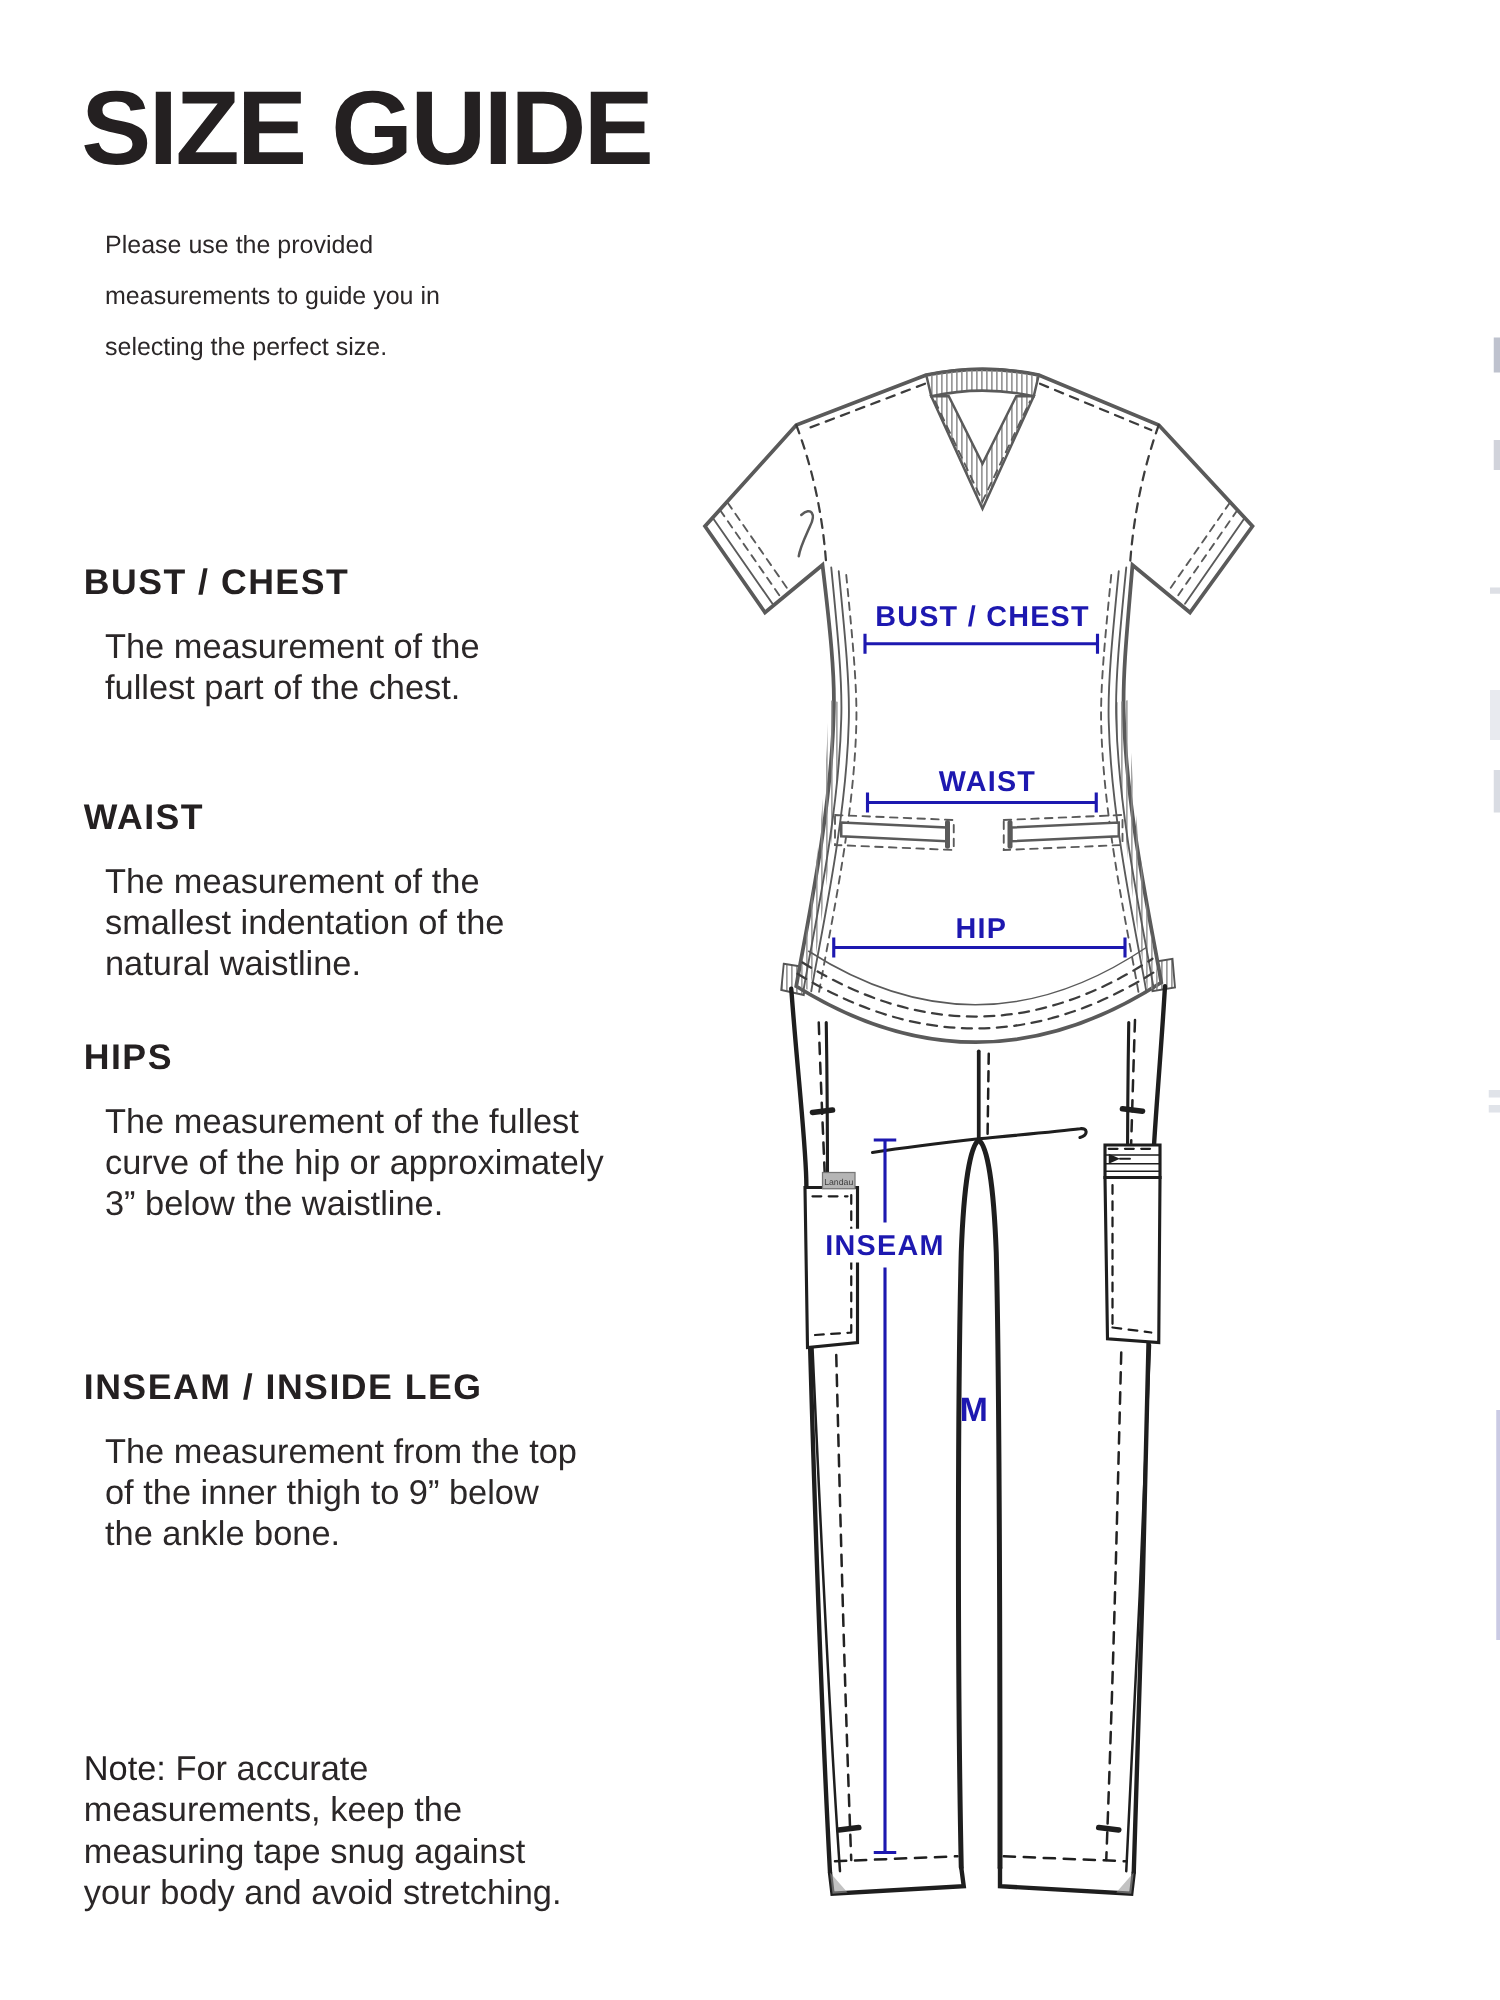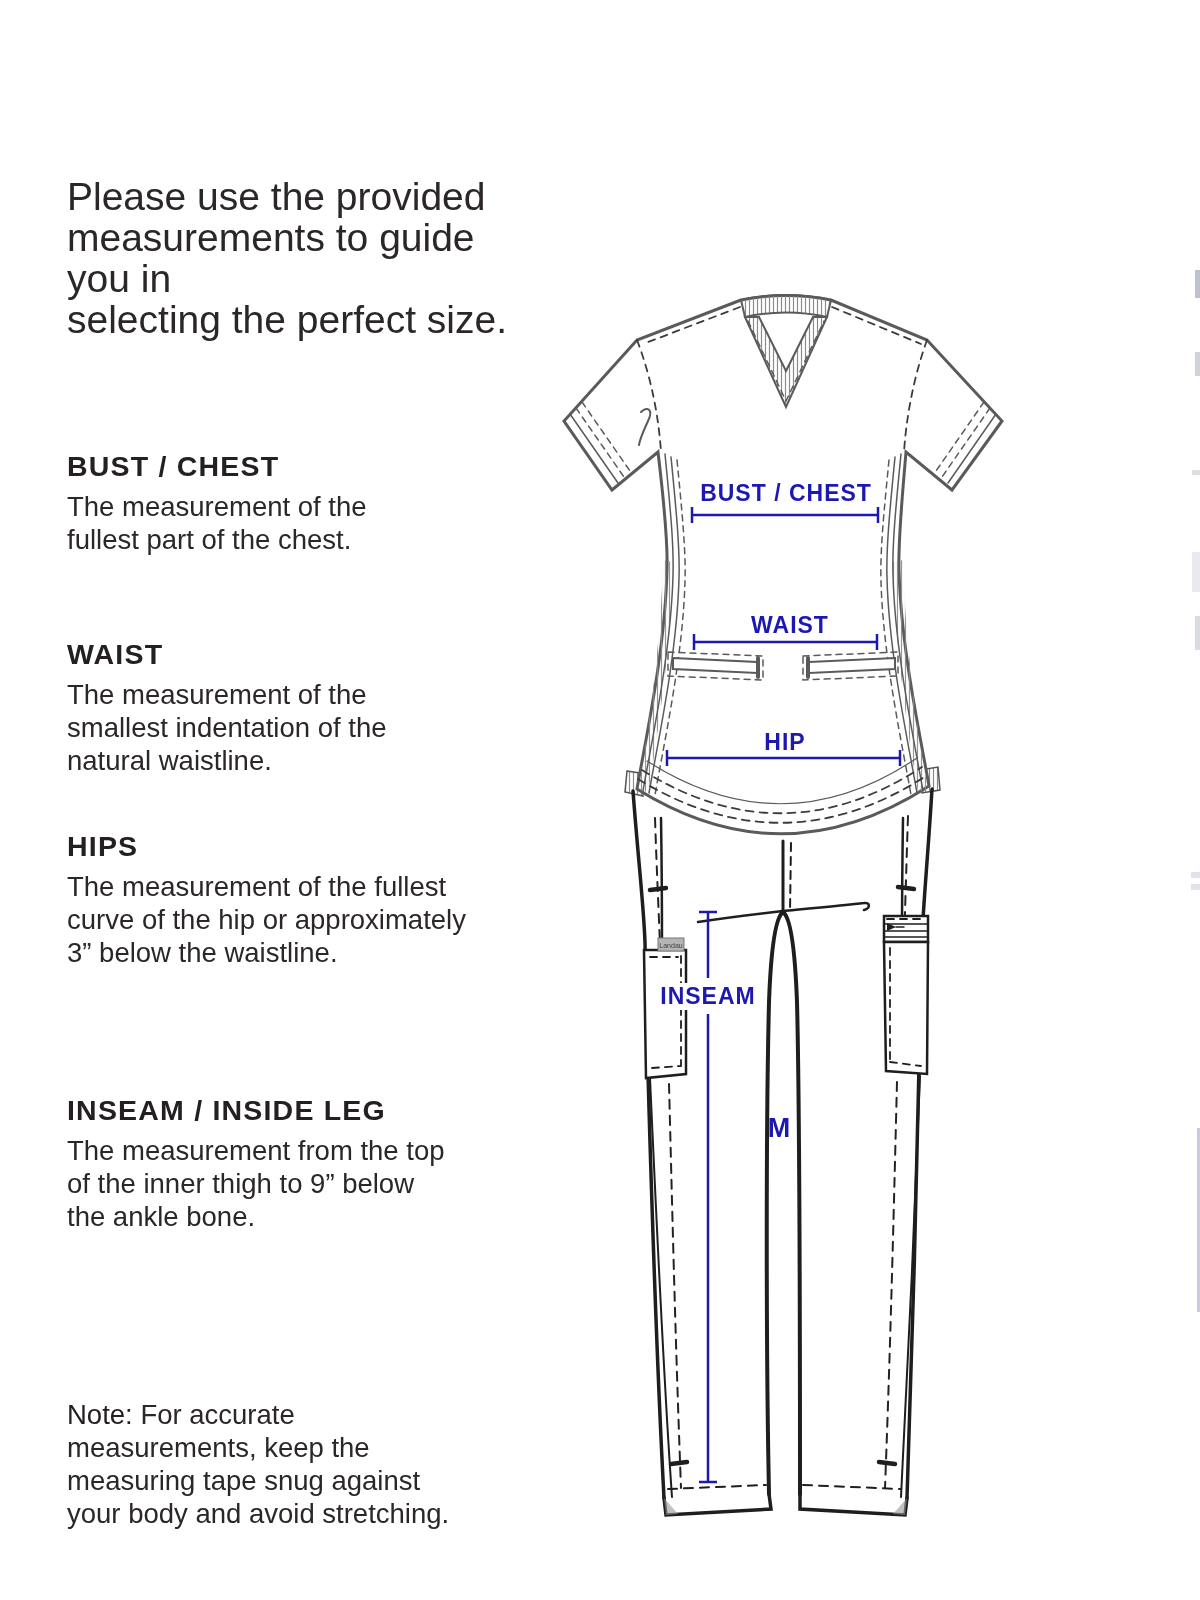--- a/index.html
+++ b/index.html
@@ -6,30 +6,30 @@
   html,body { background:#ffffff; }
   .page {
     position:relative; width:1200px; height:1600px; background:#ffffff;
     font-family:"Liberation Sans","DejaVu Sans",sans-serif; color:#282425; overflow:hidden;
   }
   .page-title {
     position:absolute; left:65px; top:60px;
     font-size:84px; font-weight:bold; letter-spacing:-2px; line-height:1.0; color:#242021;
   }
   .intro {
-    position:absolute; left:67px; top:176px; width:480px;
-    font-size:39px; line-height:41px; white-space:pre-line; color:#2b2728;
+    position:absolute; left:84px; top:176px; width:480px;
+    font-size:20px; line-height:41px; white-space:pre-line; color:#2b2728;
   }
   .section { position:absolute; left:67px; width:480px; }
   .section h3 {
     font-size:28.5px; font-weight:bold; letter-spacing:1.2px; line-height:34px;
     margin:0 0 7px 0; color:#242021;
   }
   .section p {
-    font-size:27.5px; line-height:33px; margin:0; white-space:pre-line; color:#2b2728;
+    font-size:27.5px; line-height:33px; margin:17px; white-space:pre-line; color:#2b2728;
   }
   .sec-bust  { top:449px; }
   .sec-waist { top:637px; }
   .sec-hips  { top:829px; }
   .sec-inseam{ top:1093px; }
   .note {
     position:absolute; left:67px; top:1398px; width:480px;
     font-size:27.5px; line-height:33px; color:#2b2728;
   }
   .note b { font-weight:normal; color:#242021; }
@@ -43,20 +43,21 @@
   .ea5 { left:1195px; top:616px;  width:5px; height:34px;  background:#c0c4d0; opacity:.6; }
   .ea6 { left:1191px; top:872px;  width:9px; height:6px;   background:#ccd0da; opacity:.6; }
   .ea7 { left:1191px; top:884px;  width:9px; height:6px;   background:#ccd0da; opacity:.6; }
   .ea8 { left:1197px; top:1128px; width:3px; height:184px; background:#b4b4d8; opacity:.7; }
 </style>
 </head>
 <body>
 
 <div class="page">
 
+  <h1 class="page-title">SIZE GUIDE</h1>
 
   <p class="intro">Please use the provided
 measurements to guide you in
 selecting the perfect size.</p>
 
   <div class="section sec-bust">
     <h3>BUST / CHEST</h3>
     <p>The measurement of the
 fullest part of the chest.</p>
   </div>

